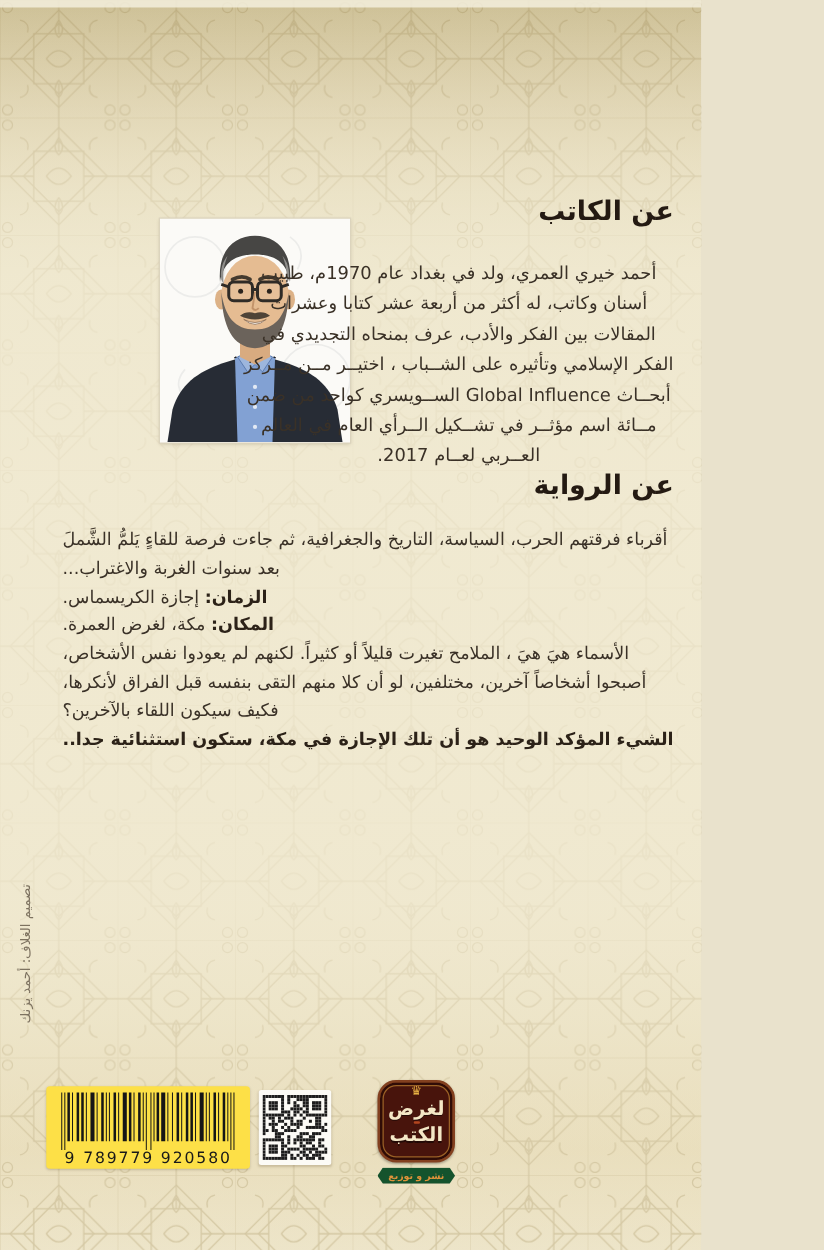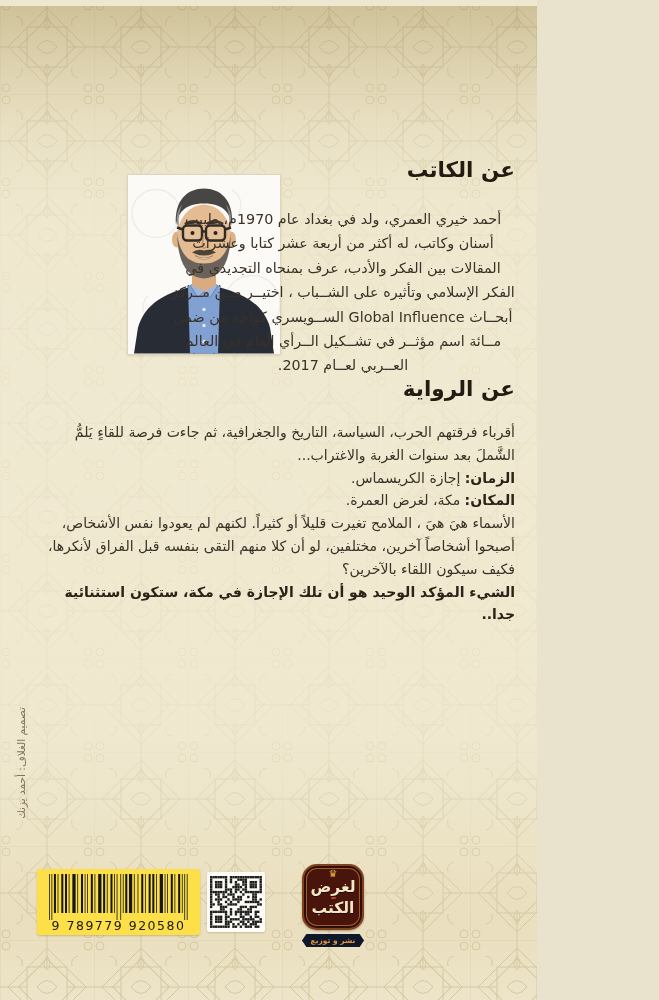--- a/index.html
+++ b/index.html
@@ -1,18 +1,19 @@
 <!DOCTYPE html>
 <html lang="ar"><head>
 <meta charset="utf-8">
 <style>
   html,body{margin:0;padding:0;background:#e9e2cc;}
   .page{
     position:relative;width:537px;height:1000px;overflow:hidden;
     font-family:"DejaVu Sans",sans-serif;
+    padding-left:24px;
     -webkit-font-smoothing:antialiased;
   }
   .bg-base{
     position:absolute;inset:0;
     background:linear-gradient(180deg,
       #cdc096 0px,#d6c9a2 55px,#e2d7b5 130px,#ece5c8 215px,
       #f1ebd2 400px,#f0e9cd 640px,#eae0bf 810px,#e6d9b3 920px,#ece3c6 1000px);
   }
   .bg-pattern{position:absolute;inset:0;display:block;}
   .bg-wash{
@@ -40,22 +41,22 @@
   }
   .h-author{top:157px;}
   .h-novel{top:376px;}
 
   .author-text{
     position:absolute;right:22px;top:207px;width:344px;
     direction:rtl;text-align:center;
     font-size:14.3px;line-height:24.4px;color:#3a3127;
   }
   .novel-text{
-    position:absolute;right:22px;left:37px;top:421px;
-    direction:rtl;text-align:right;
+    position:absolute;right:22px;left:50px;top:421px;
+    direction:rtl;text-align:left;
     font-size:14px;line-height:22.8px;color:#3a3127;
   }
   .novel-par{margin:0;}
   .par-label{font-weight:bold;color:#2c2218;}
   .novel-par.bold{font-weight:bold;color:#2c2218;}
 
   .side-credit{
     position:absolute;left:-64px;top:757px;width:170px;
     transform:rotate(-90deg);
     direction:rtl;text-align:center;
@@ -91,21 +92,21 @@
   }
   .crown{font-size:10px;line-height:10px;color:#e9b244;}
   .badge-l1,.badge-l2{
     direction:rtl;font-weight:bold;color:#f4e7c6;
     font-size:15.5px;line-height:17px;
     text-shadow:0 1px 0 rgba(0,0,0,.5);
   }
   .badge-dot{width:5px;height:2px;margin:1px auto;background:#b2451f;border-radius:1px;}
   .banner{
     margin:4px auto 0;width:62px;height:13px;
-    background:#0f172a;color:#e0933a;
+    background:#14532d;color:#e0933a;
     font-size:7.5px;line-height:13px;font-weight:bold;direction:rtl;
     clip-path:polygon(0 50%,7% 0,93% 0,100% 50%,93% 100%,7% 100%);
     box-shadow:0 1px 1px rgba(0,0,0,.25);
   }
 </style>
 </head>
 <body>
 
 <div class="page">
 

